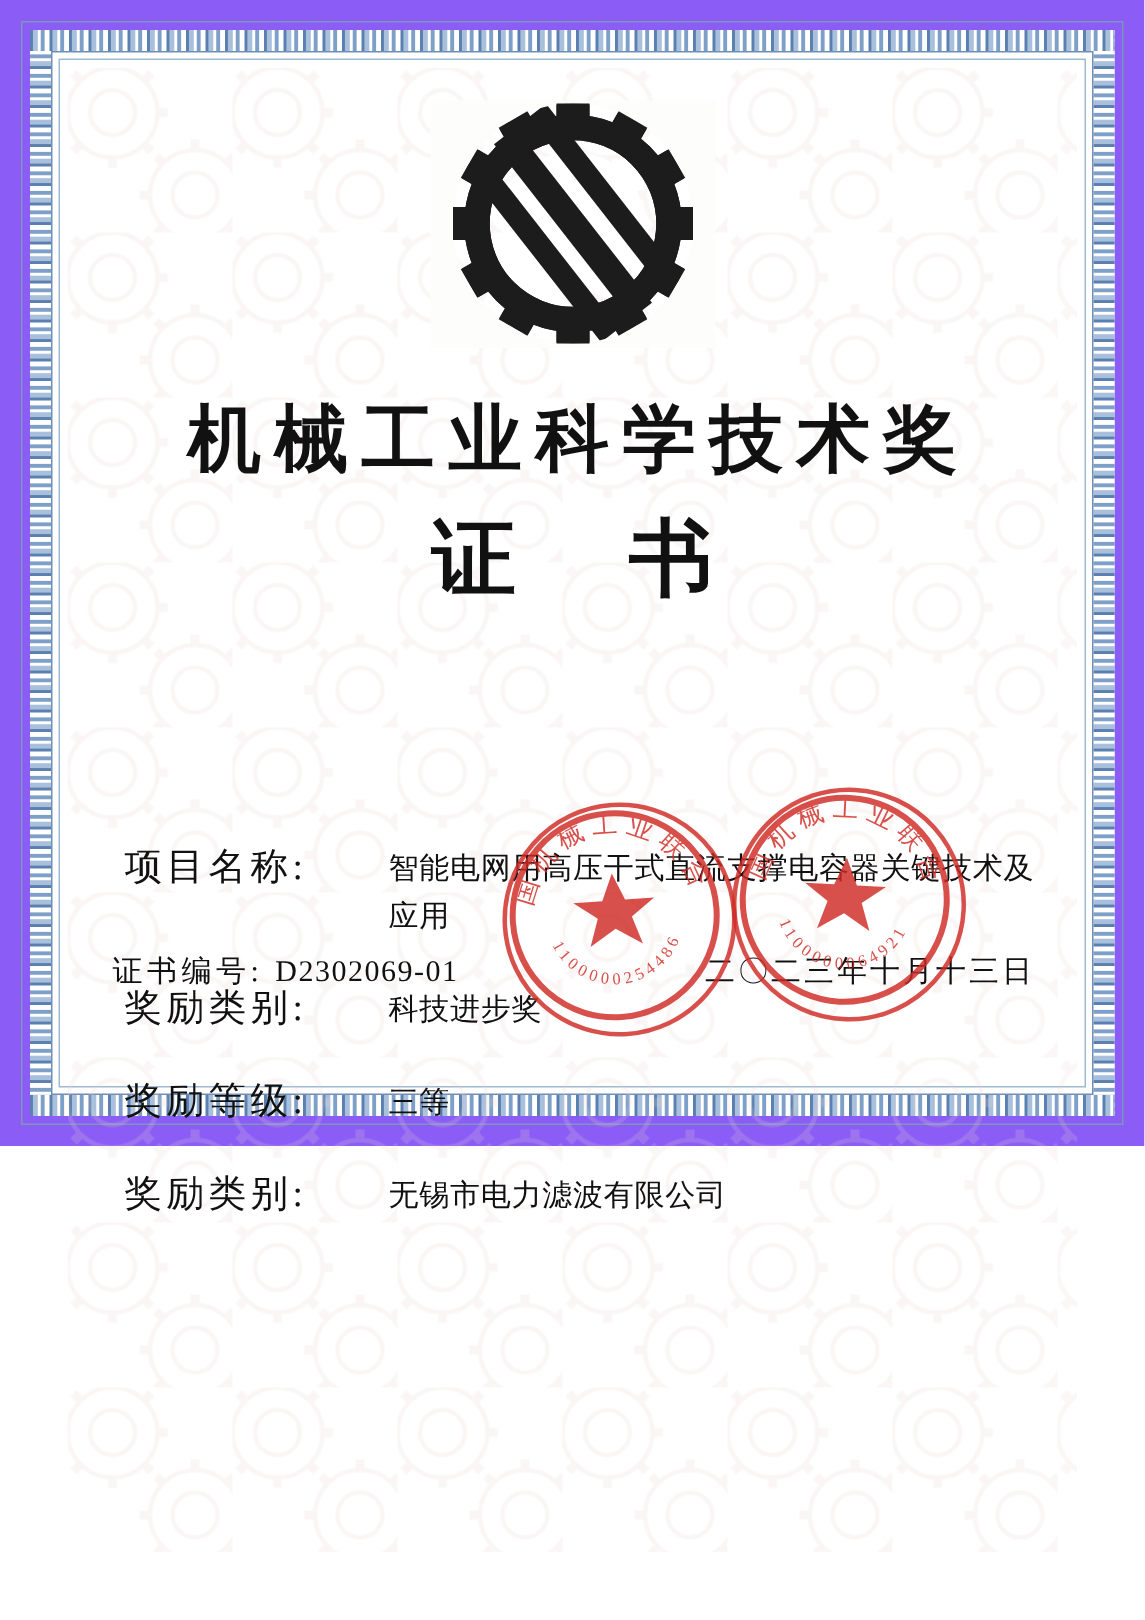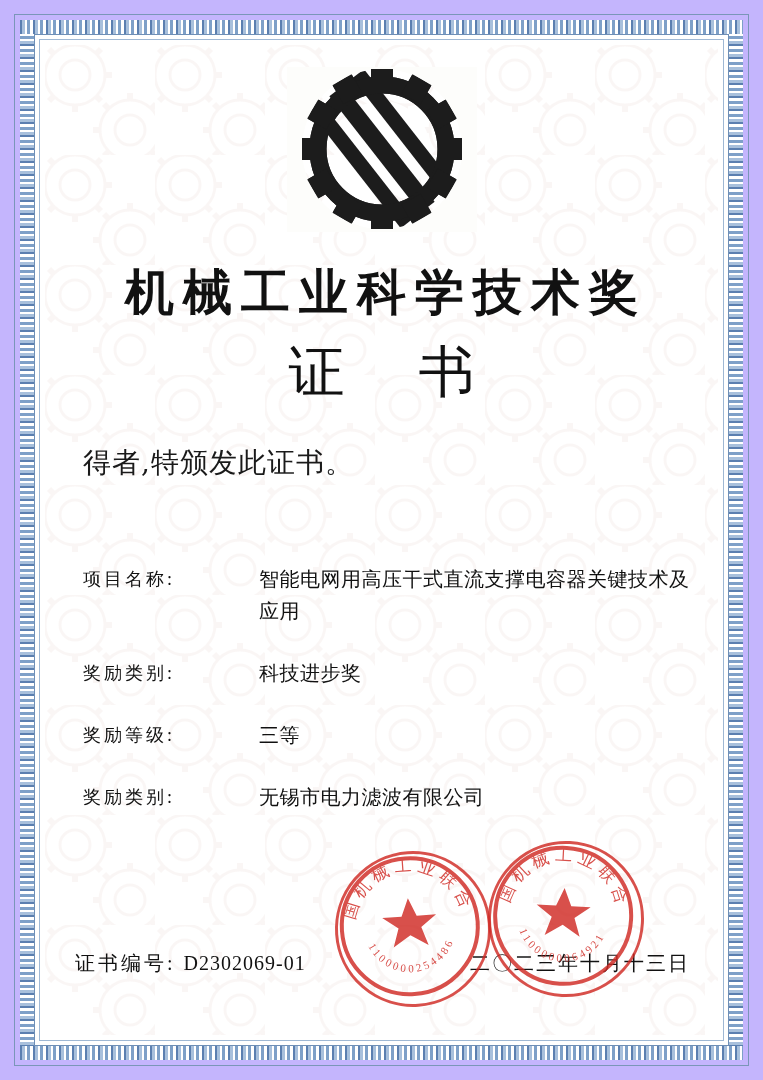--- a/index.html
+++ b/index.html
@@ -11,22 +11,22 @@
     width: 763px;
     height: 1080px;
     overflow: hidden;
     font-family: "Liberation Serif", "DejaVu Serif", serif;
   }
 
   
   .certificate {
     position: relative;
     width: 763px;
-    height: 1080px;
-    background: #c4b5fd;
+    height: 764px;
+    background: #8b5cf6;
     box-sizing: border-box;
   }
 
   
   .border-outer {
     position: absolute;
     left: 14px;
     top: 14px;
     right: 14px;
     bottom: 14px;
@@ -141,21 +141,21 @@
     text-indent: 9px;
   }
   .title-sub {
     position: absolute;
     left: 0;
     right: 0;
     top: 290px;
     text-align: center;
     font-size: 56px;
     letter-spacing: 28px;
-    font-weight: normal;
+    font-weight: bold;
     color: #111;
     font-family: "DejaVu Serif", "Liberation Serif", serif;
     text-indent: 28px;
   }
 
   .citation {
     position: absolute;
     left: 38px;
     right: 38px;
     top: 392px;
@@ -175,21 +175,21 @@
     top: 518px;
   }
   .field-row {
     display: flex;
     align-items: flex-start;
     margin-bottom: 30px;
   }
   .field-label {
     width: 132px;
     flex: 0 0 132px;
-    font-size: 18px;
+    font-size: 25px;
     letter-spacing: 3px;
     color: #111;
     line-height: 32px;
     white-space: nowrap;
   }
   .field-value {
     font-size: 20px;
     color: #111;
     line-height: 32px;
     letter-spacing: 0.5px;
@@ -321,21 +321,20 @@
             <rect x="-11" y="-80" width="22" height="22" transform="rotate(330)"></rect>
           </g>
         </g>
       </svg>
     </div>
 
     <div class="title-main">机械工业科学技术奖</div>
     <div class="title-sub">证  书</div>
 
     <div class="citation">
-      <span class="line2">得者,特颁发此证书。</span>
     </div>
 
     <div class="fields">
       <div class="field-row">
         <div class="field-label">项目名称:</div>
         <div class="field-value">智能电网用高压干式直流支撑电容器关键技术及应用</div>
       </div>
       <div class="field-row">
         <div class="field-label">奖励类别:</div>
         <div class="field-value">科技进步奖</div>

